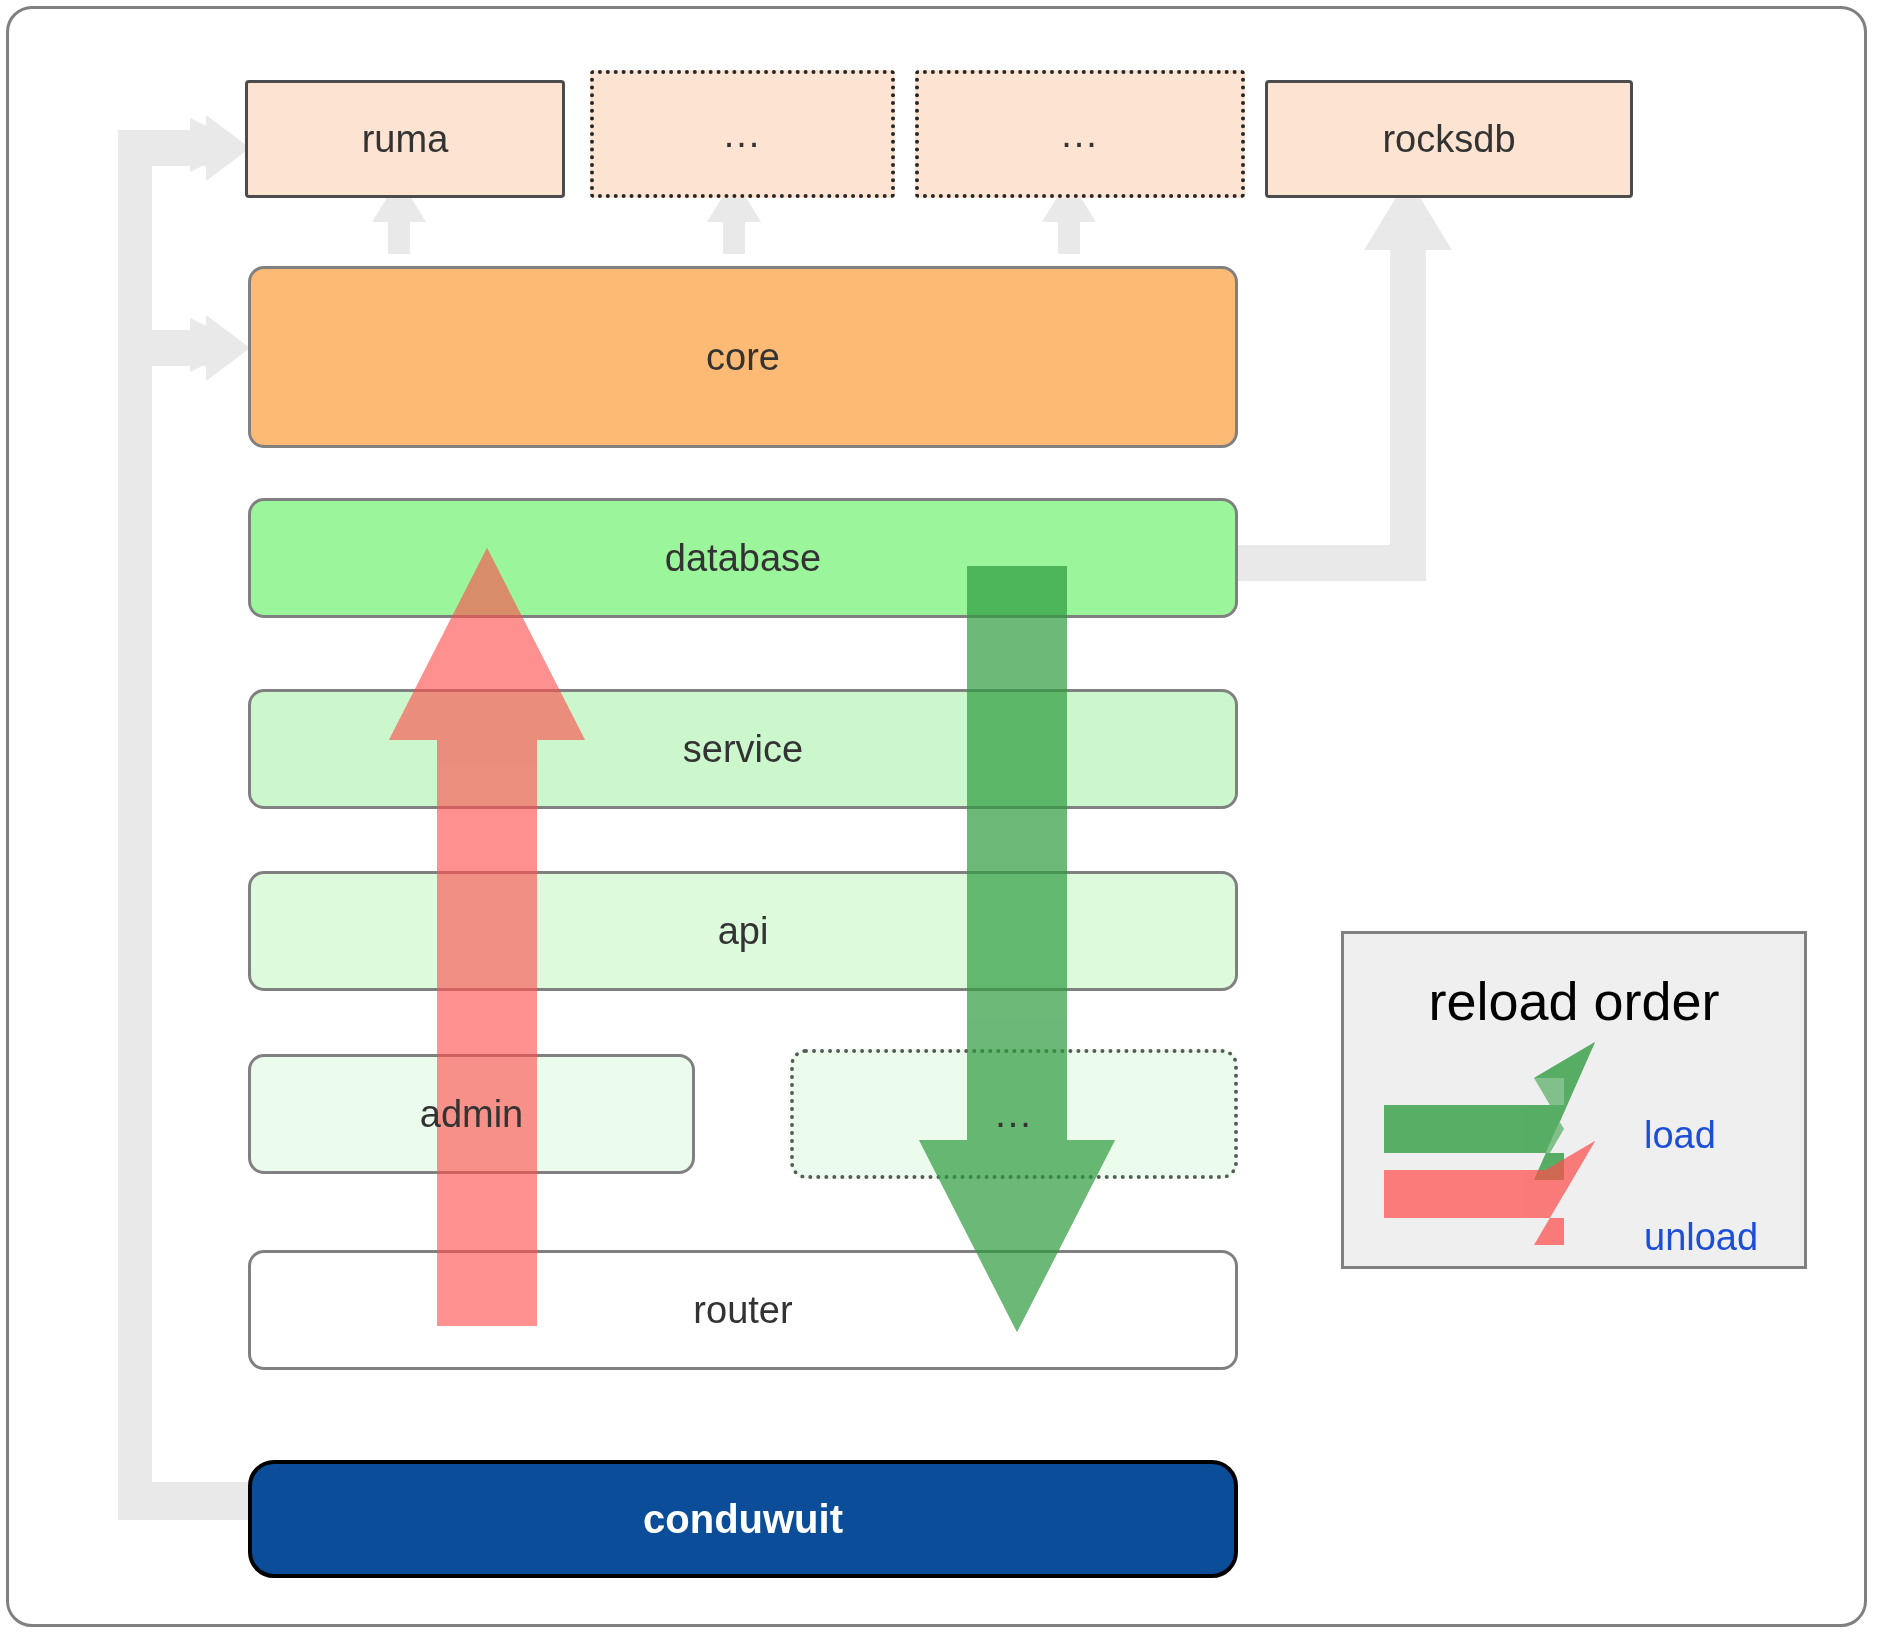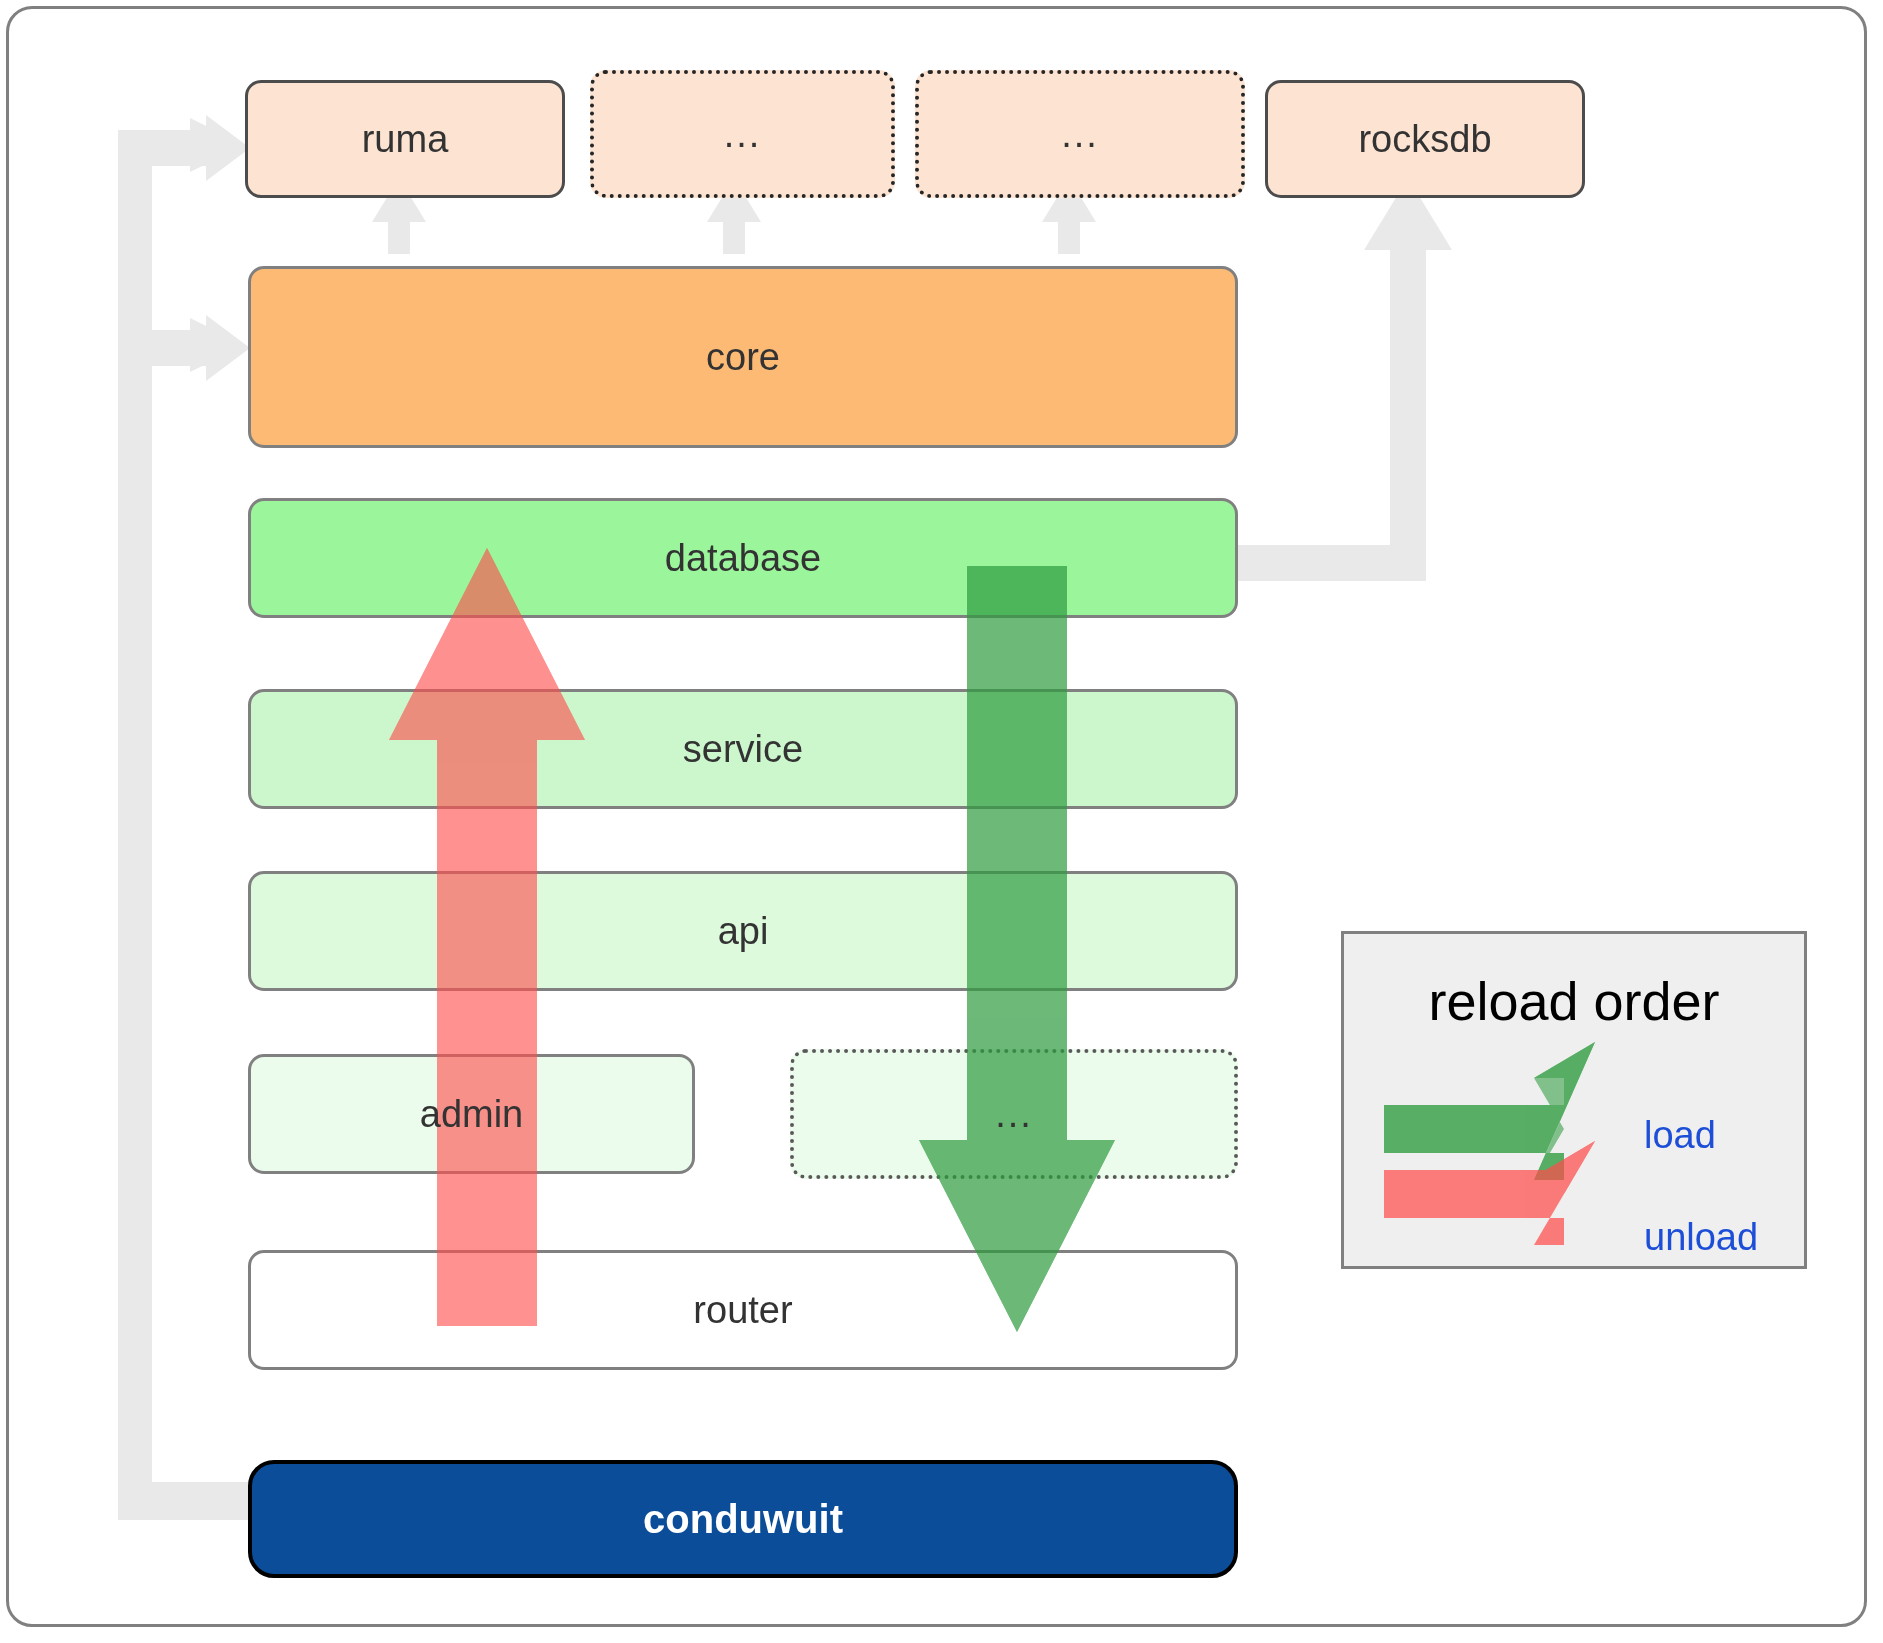--- a/index.html
+++ b/index.html
@@ -46,21 +46,21 @@
   .node .label {
     position: relative;
     z-index: 3;
     white-space: nowrap;
   }
 
   
   .dep {
     background: #fde3d2;
     border: 3px solid #4c4c4c;
-    border-radius: 16px;
+    border-radius: 4px;
     font-size: 38px;
   }
   .dep.dotted {
     border-style: dotted;
     border-width: 4px;
     border-color: #262626;
   }
 
   
   .core-box {
@@ -172,21 +172,21 @@
   </div>
 
   <div class="node dep dotted" style="left:590px; top:70px; width:305px; height:128px;">
     <span class="label dots">...</span>
   </div>
 
   <div class="node dep dotted" style="left:915px; top:70px; width:330px; height:128px;">
     <span class="label dots">...</span>
   </div>
 
-  <div class="node dep" style="left:1265px; top:80px; width:320px; height:118px;">
+  <div class="node dep" style="left:1265px; top:80px; width:368px; height:118px;">
     <span class="label">rocksdb</span>
   </div>
 
   <div class="node core-box" style="left:248px; top:266px; width:990px; height:182px;">
     <span class="label">core</span>
   </div>
 
   <div class="node layer g1" style="left:248px; top:498px; width:990px; height:120px;">
     <span class="label">database</span>
   </div>

